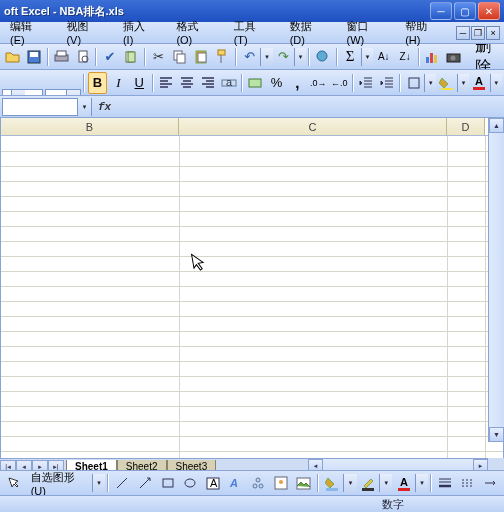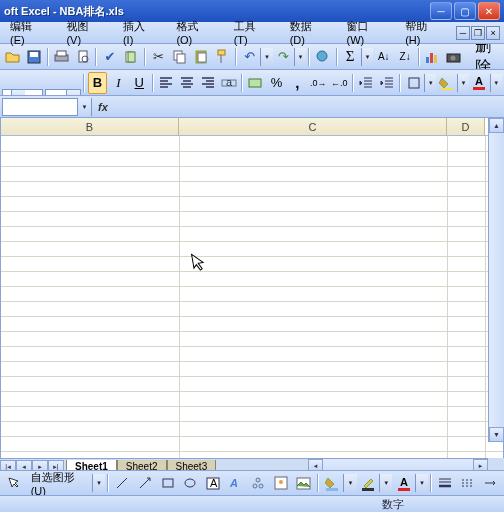--- a/index.html
+++ b/index.html
@@ -23,21 +23,21 @@
 
 .formatbar { height: 26px; background: linear-gradient(#e0eafc,#bcd2f6); border-bottom: 1px solid #8aa4d6; display: flex; align-items: center; padding: 0 2px; overflow: hidden; }
 .dd { display: flex; align-items: center; border: 1px solid #7a97cc; background: #fff; height: 20px; margin-top: 32px; }
 .dd span { padding: 0 4px; }
 .ddarrow { width: 14px; height: 18px; background: linear-gradient(#e7eefc,#c4d6f4); border-left: 1px solid #7a97cc; display: flex; align-items: center; justify-content: center; font-size: 7px; color: #223; }
 .bold-active { border: 1px solid #d89a2e; background: #ffe8a8; }
 
 .namebox-row { height: 22px; background: linear-gradient(#d9e6fb,#bcd2f6); border-bottom: 1px solid #8aa4d6; display: flex; align-items: center; padding: 0 2px; }
 .namebox { width: 90px; height: 18px; border: 1px solid #7a97cc; background: #fff; display: flex; align-items: center; }
 .namebox .ddarrow { background: linear-gradient(#e0ebff,#c3d6f6); }
-.fx { font-style: italic; font-family: Liberation Sans, sans-serif; font-weight: bold; margin: 0 6px; color: #333; }
+.fx { font-style: italic; font-family: Liberation Mono, monospace; font-weight: bold; margin: 0 6px; color: #333; }
 
 .grid-wrap { position: absolute; top: 118px; left: 0; right: 0; bottom: 54px; background: #fff; border-left: 1px solid #8aa4d6; border-right: 1px solid #8aa4d6; display: flex; flex-direction: column; }
 .colheads { display: flex; height: 18px; border-bottom: 1px solid #a7b8d8; }
 .colhead { background: linear-gradient(#f5f2df,#ece5c6); border-right: 1px solid #c0b890; display: flex; align-items: center; justify-content: center; color: #444; }
 .cells { flex: 1; position: relative; background: #fff; }
 .vline { position: absolute; top: 0; bottom: 0; border-right: 1px solid #d6d6c8; }
 .hline { position: absolute; left: 0; right: 0; border-bottom: 1px solid #d6d6c8; }
 
 .scrollbar-v { position: absolute; top: 118px; right: 0; width: 16px; bottom: 70px; background: linear-gradient(90deg,#e0eafc,#cdddf8); border-left: 1px solid #8aa4d6; }
 .sbbtn { height: 15px; background: linear-gradient(#e7eefc,#bfd3f6); border: 1px solid #8aa4d6; display: flex; align-items: center; justify-content: center; font-size: 7px; color: #335; }

